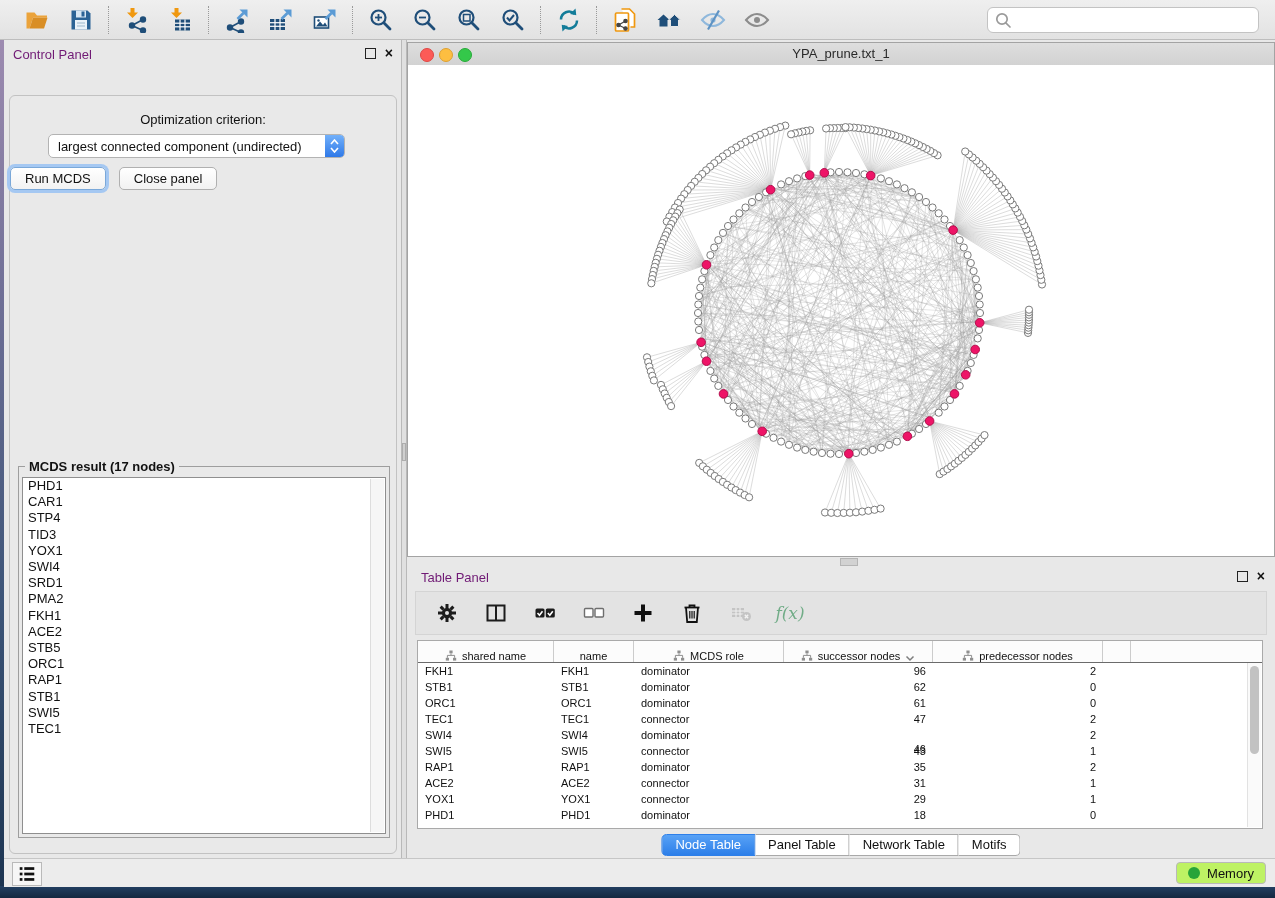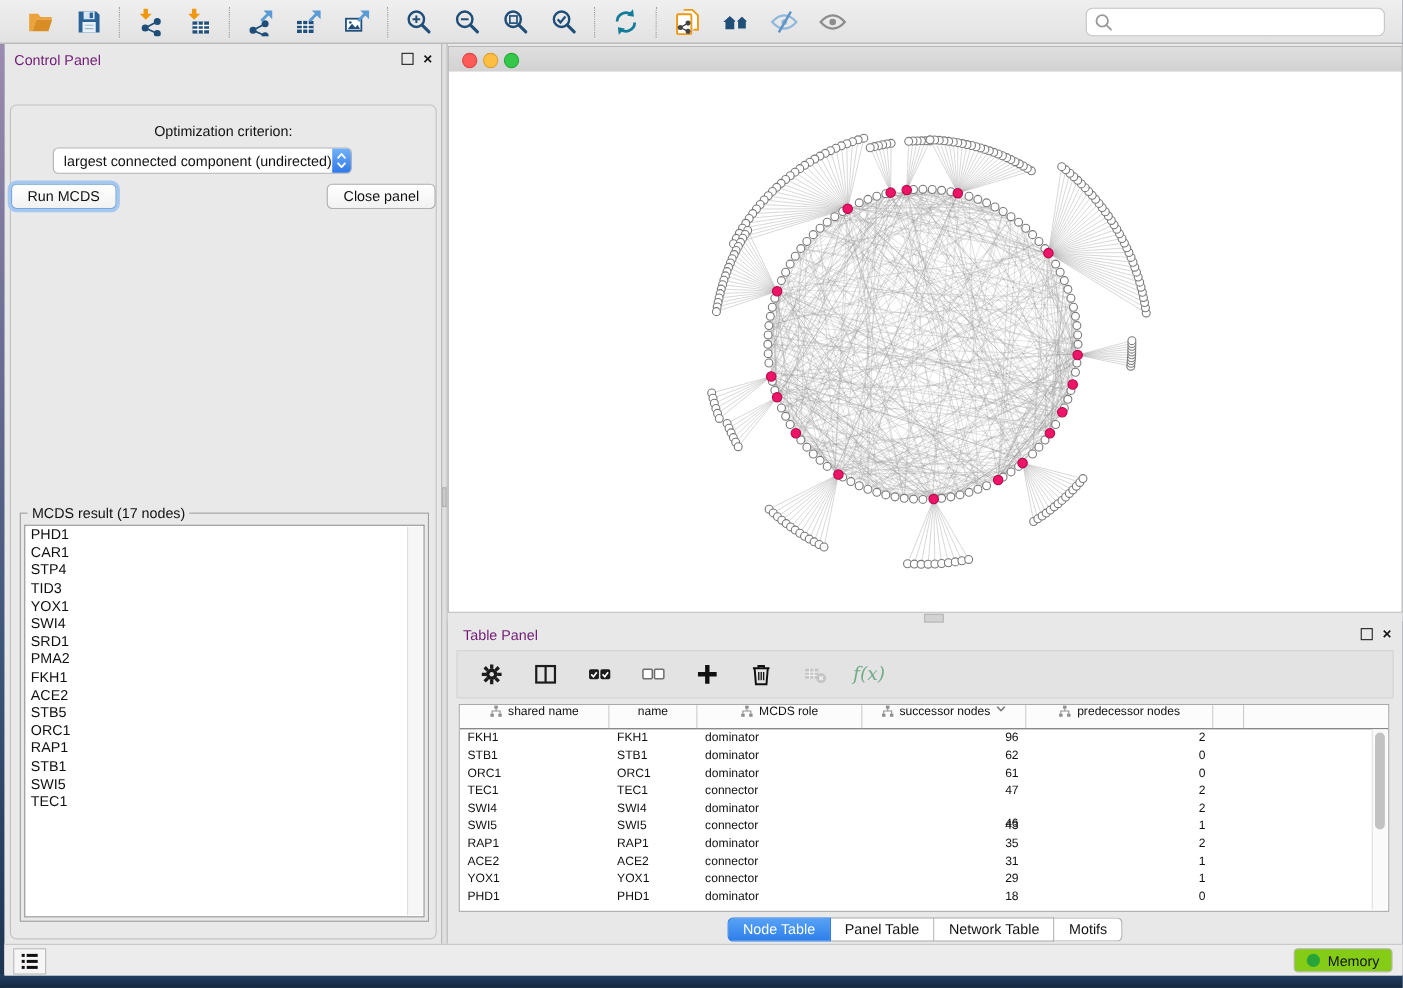--- a/index.html
+++ b/index.html
@@ -36,31 +36,31 @@
   .win-close{font-size:14px;font-weight:bold;color:#111;line-height:11px;}
   .seg{display:flex;}
   .seg .tab{background:#fff;border:1px solid #a9a9a9;border-left:none;padding:2px 13px 3px;font-size:13px;color:#111;white-space:nowrap;}
   .seg .tab:first-child{border-left:1px solid #a9a9a9;border-radius:5px 0 0 5px;}
   .seg .tab:last-child{border-radius:0 5px 5px 0;}
   .seg .tab.selected{background:linear-gradient(#58a2f6,#2d7fe9);border-color:#2d7fe9;color:#fff;}
   .cp-tabs{position:absolute;top:31px;left:50%;transform:translateX(-50%);}
   .cp-inner{position:absolute;left:5px;top:55px;width:386px;height:757px;background:#e9e9e9;
     border:1px solid #c2c2c2;border-radius:6px;}
   .opt-label{position:absolute;top:16px;width:100%;text-align:center;font-size:13px;}
-  .dd{position:absolute;top:38px;left:38px;width:272px;height:24px;background:#fff;border:1px solid #b3b3b3;
+  .dd{position:absolute;top:38px;left:38px;width:297px;height:24px;background:#fff;border:1px solid #b3b3b3;
     border-radius:5px;display:flex;align-items:center;box-sizing:border-box;}
   .dd .val{flex:1;font-size:13px;padding-left:9px;white-space:nowrap;}
   .dd .step{width:19px;align-self:stretch;border-radius:0 4px 4px 0;background:linear-gradient(#72b0fa,#2f79e8);
     display:flex;flex-direction:column;align-items:center;justify-content:center;gap:2px;}
   .btn{background:linear-gradient(#ffffff,#f2f2f2);border:1px solid #b0b0b0;border-radius:5px;
     font-size:13px;padding:3px 14px;color:#111;}
-  .btn-row{position:absolute;top:71px;width:100%;display:flex;justify-content:space-between;gap:13px;}
+  .btn-row{position:absolute;top:71px;width:100%;display:flex;justify-content:flex-start;gap:13px;}
   .btn.focus{box-shadow:0 0 0 3px #a5c8f2;border-color:#7aa8d9;}
   .grp{position:absolute;left:8px;top:370px;width:370px;height:370px;border:1px solid #9e9e9e;}
-  .grp-legend{position:absolute;top:-8px;left:6px;background:#e9e9e9;padding:0 4px;font-size:13px;}
+  .grp-legend{position:absolute;top:-8px;left:6px;background:#e9e9e9;padding:0 4px;font-size:13px;font-weight:bold;}
   .grp-list{position:absolute;left:3px;right:3px;top:10px;bottom:3px;background:#fff;border:1px solid #8f8f8f;overflow:hidden;}
   .mcds-item{font-size:13px;line-height:16.2px;padding-left:5px;}
   .grp-track{position:absolute;top:1px;bottom:1px;right:1px;width:13px;background:#f6f6f6;border-left:1px solid #ddd;}
 
   
   .vsplit{position:absolute;left:397px;top:0;width:6px;height:818px;background:#e0e0e0;
     border-left:1px solid #b9b9b9;border-right:1px solid #b9b9b9;box-sizing:border-box;}
   .vsplit .handle{position:absolute;top:403px;left:0;right:0;height:16px;background:#cfcfcf;border:1px solid #adadad;}
   .hsplit{position:absolute;left:403px;right:0;top:517px;height:8px;background:#e8e8e8;}
   .hsplit .handle{position:absolute;left:433px;top:1px;width:16px;height:6px;background:#d2d2d2;border:1px solid #b5b5b5;}
@@ -74,34 +74,34 @@
   .net-canvas{position:absolute;left:0;right:0;top:22px;bottom:0;background:#fff;}
 
   
   .tpanel{position:absolute;left:403px;right:0;top:525px;height:293px;}
   .tp-toolbar{position:absolute;left:8px;right:8px;top:26px;height:44px;background:#e3e3e3;border:1px solid #d4d4d4;
     display:flex;align-items:center;gap:21px;padding-left:17px;box-sizing:border-box;}
   .fx{font-family:"DejaVu Serif","Liberation Serif",serif;font-style:italic;font-size:17px;color:#15803d;}
   .tbl{position:absolute;left:10px;right:12px;top:75px;bottom:29px;background:#fff;border:1px solid #a9a9a9;
     font-size:11px;overflow:hidden;}
   .thead{display:flex;height:21px;border-bottom:1px solid #6b6b6b;background:#fcfcfc;align-items:stretch;}
-  .th{display:flex;align-items:flex-start;justify-content:center;gap:5px;border-right:1px solid #ccc;color:#111;box-sizing:border-box;}
+  .th{display:flex;align-items:flex-end;justify-content:center;gap:5px;border-right:1px solid #ccc;color:#111;box-sizing:border-box;}
   .th:last-child{border-right:none;}
   .tr{display:flex;height:16px;align-items:center;}
   .td{box-sizing:border-box;padding:0 7px;white-space:nowrap;overflow:hidden;}
   .td.num{text-align:right;}
   .tbl-sb{position:absolute;right:1px;top:22px;bottom:1px;width:13px;background:#fafafa;border-left:1px solid #e2e2e2;}
   .tbl-sb .thumb{position:absolute;left:2px;right:2px;top:3px;height:88px;background:#c2c2c2;border-radius:6px;}
   .tp-tabs{position:absolute;bottom:2px;left:50%;transform:translateX(-50%);}
 
   
   .statusbar{position:absolute;left:0;right:0;top:818px;height:28px;background:#ececec;border-top:1px solid #c6c6c6;}
   .status-left-btn{position:absolute;left:8px;top:3px;width:28px;height:22px;background:#f6f6f6;border:1px solid #b9b9b9;
     display:flex;align-items:center;justify-content:center;}
-  .mem-btn{position:absolute;right:9px;top:3px;height:22px;background:#84cc16;border:1px solid #b9b9b9;border-radius:4px;
+  .mem-btn{position:absolute;right:9px;top:3px;height:22px;background:#bef264;border:1px solid #b9b9b9;border-radius:4px;
     display:flex;align-items:center;gap:7px;padding:0 11px;font-size:13px;box-sizing:border-box;}
   .mem-dot{width:12px;height:12px;border-radius:50%;}
 </style>
 </head>
 <body>
 
 <div class="desktop">
 
   <div class="toolbar">
     <span id="tb-groups" style="display:flex;align-items:center;">
@@ -338,20 +338,21 @@
 
     <div class="vsplit">
         <div class="handle"></div>
       </div>
 
     <section class="netwin">
       <div class="net-titlebar">
         <span class="tl" style="left:12px;background:#fc5b57;border:1px solid #df4744;"></span>
         <span class="tl" style="left:31px;background:#fdbe41;border:1px solid #deA030;"></span>
         <span class="tl" style="left:50px;background:#34c84a;border:1px solid #27aa38;"></span>
+        <span class="net-title">YPA_prune.txt_1</span>
       </div>
       <div class="net-canvas">
         <svg id="net-svg" width="866" height="491" viewBox="0 0 866 491">
             <line x1="569.7" y1="273.4" x2="381.0" y2="379.8" stroke="#9b9b9b" stroke-opacity="0.33" stroke-width="0.75"></line>
             <line x1="291.0" y1="265.0" x2="315.0" y2="167.9" stroke="#9b9b9b" stroke-opacity="0.33" stroke-width="0.75"></line>
             <line x1="294.1" y1="214.3" x2="448.0" y2="108.0" stroke="#9b9b9b" stroke-opacity="0.33" stroke-width="0.75"></line>
             <line x1="296.4" y1="289.9" x2="405.6" y2="386.7" stroke="#9b9b9b" stroke-opacity="0.33" stroke-width="0.75"></line>
             <line x1="431.0" y1="107.0" x2="511.1" y2="132.0" stroke="#9b9b9b" stroke-opacity="0.33" stroke-width="0.75"></line>
             <line x1="439.5" y1="388.7" x2="290.3" y2="256.5" stroke="#9b9b9b" stroke-opacity="0.33" stroke-width="0.75"></line>
             <line x1="481.0" y1="116.2" x2="337.5" y2="142.5" stroke="#9b9b9b" stroke-opacity="0.33" stroke-width="0.75"></line>

